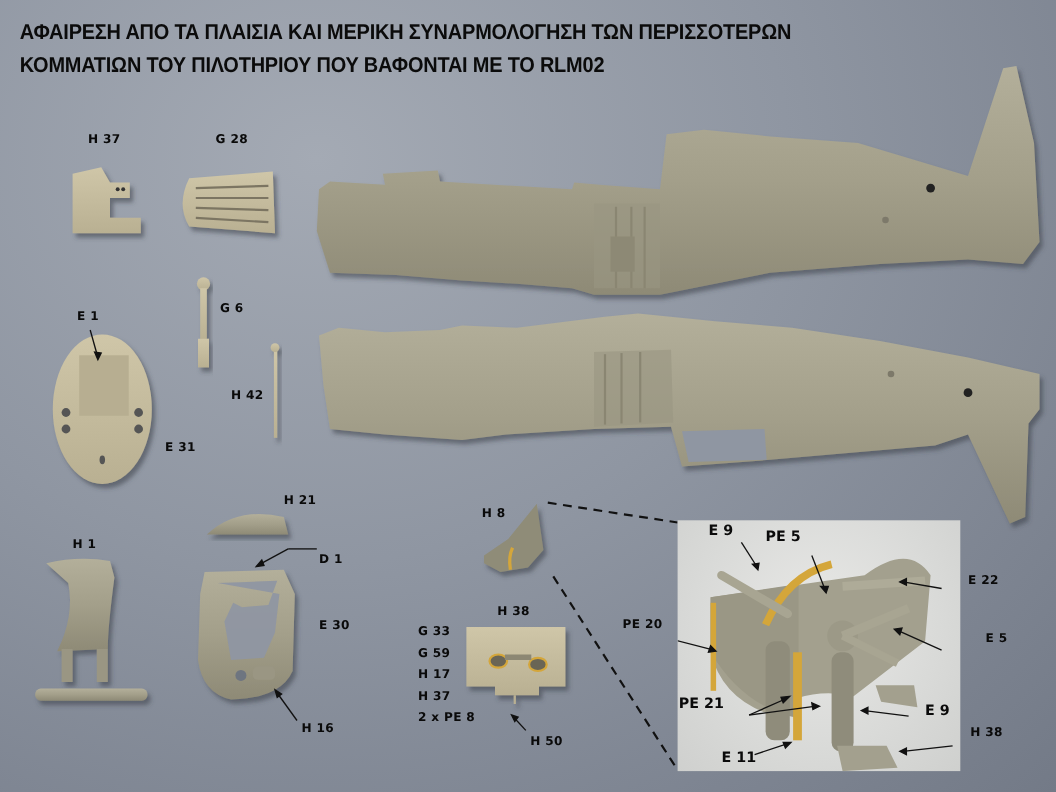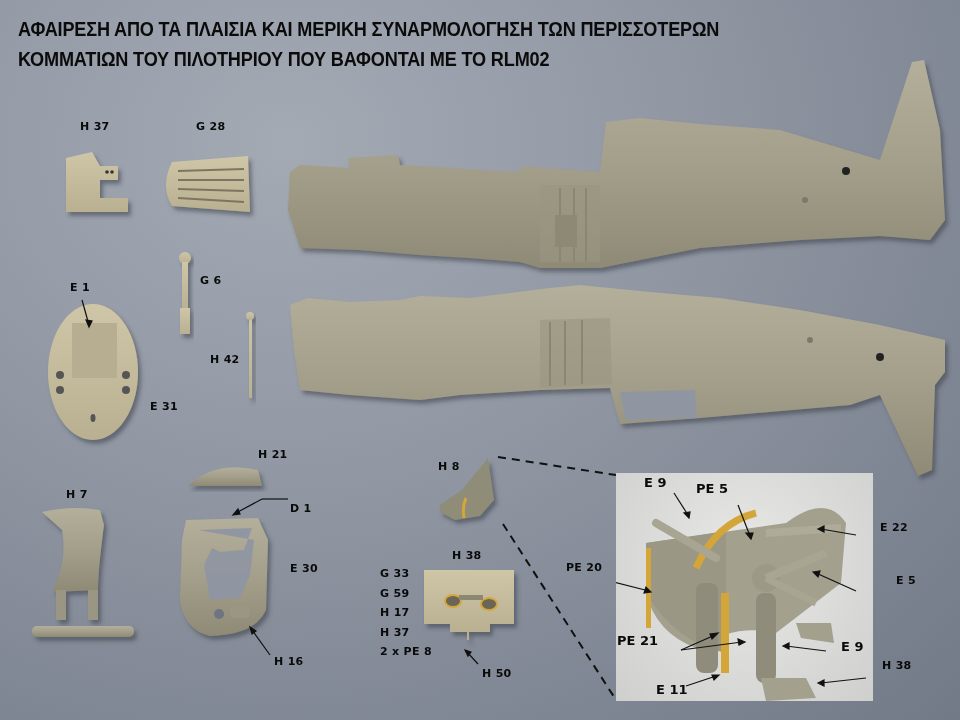--- a/index.html
+++ b/index.html
@@ -163,21 +163,21 @@
 </svg>
 
 <div class="label" style="left:80px;top:120px">H 37</div>
 <div class="label" style="left:196px;top:120px">G 28</div>
 <div class="label" style="left:70px;top:281px">E 1</div>
 <div class="label" style="left:200px;top:274px">G 6</div>
 <div class="label" style="left:210px;top:353px">H 42</div>
 <div class="label" style="left:150px;top:400px">E 31</div>
 <div class="label" style="left:258px;top:448px">H 21</div>
 <div class="label" style="left:290px;top:502px">D 1</div>
-<div class="label" style="left:66px;top:488px">H 7</div>
+<div class="label" style="left:66px;top:488px">H 1</div>
 <div class="label" style="left:290px;top:562px">E 30</div>
 <div class="label" style="left:274px;top:655px">H 16</div>
 <div class="label" style="left:438px;top:460px">H 8</div>
 <div class="label" style="left:452px;top:549px">H 38</div>
 <div class="label" style="left:482px;top:667px">H 50</div>
 
 <div class="label stack" style="left:380px;top:564px">
   <div>G 33</div>
   <div>G 59</div>
   <div>H 17</div>

